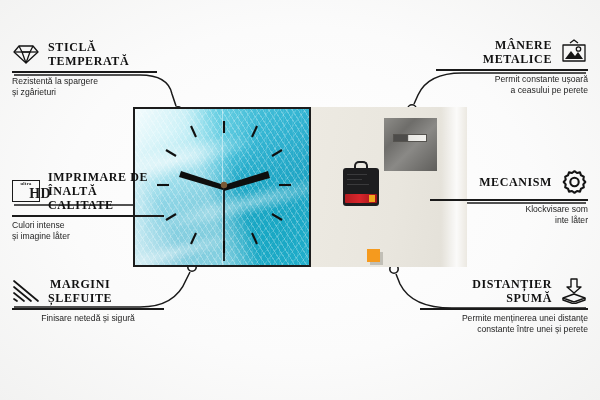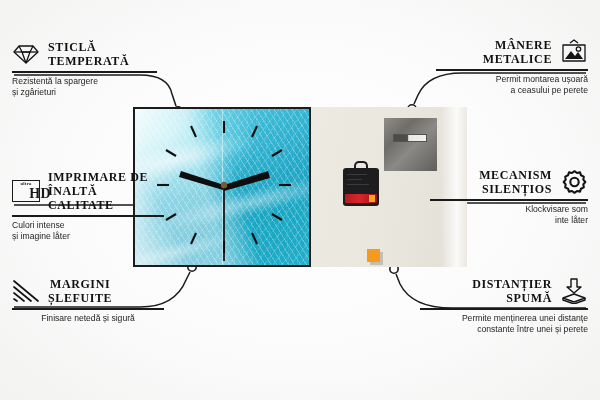--- a/index.html
+++ b/index.html
@@ -336,30 +336,29 @@
             <path d="M10 4 L14 1 L18 4"></path>
             <rect x="3" y="6" width="22" height="16"></rect>
             <path d="M5 20 L11 12 L15 17 L18 13 L23 20 Z" fill="#141414" stroke="none"></path>
             <circle cx="18.5" cy="10" r="2.2"></circle>
           </g>
         </svg>
       </span>
     </div>
     <div class="rule"></div>
     <div class="sub">
-      <span>Permit montarea ușoară</span><br>
+      <span>Permit constante ușoară</span><br>
       <span>a ceasului pe perete</span>
     </div>
   </div>
 
   <div class="callout right" id="c-mech">
     <div class="head">
       <span class="title">
         <span>MECANISM</span><br>
-        <span>SILENȚIOS</span>
       </span>
       <span class="ico">
         <svg width="27" height="27" viewBox="0 0 27 27">
           <g fill="none" stroke="#141414" stroke-width="2.1" stroke-linejoin="round">
             <path d="M13.5 2.2 L16 4 L19 3.4 L20 6.3 L22.8 7.6 L22.3 10.6 L24.3 13 L22.3 15.4 L22.8 18.4 L20 19.7 L19 22.6 L16 22 L13.5 23.8 L11 22 L8 22.6 L7 19.7 L4.2 18.4 L4.7 15.4 L2.7 13 L4.7 10.6 L4.2 7.6 L7 6.3 L8 3.4 L11 4 Z"></path>
             <circle cx="13.5" cy="13" r="4.2"></circle>
           </g>
         </svg>
       </span>
     </div>

